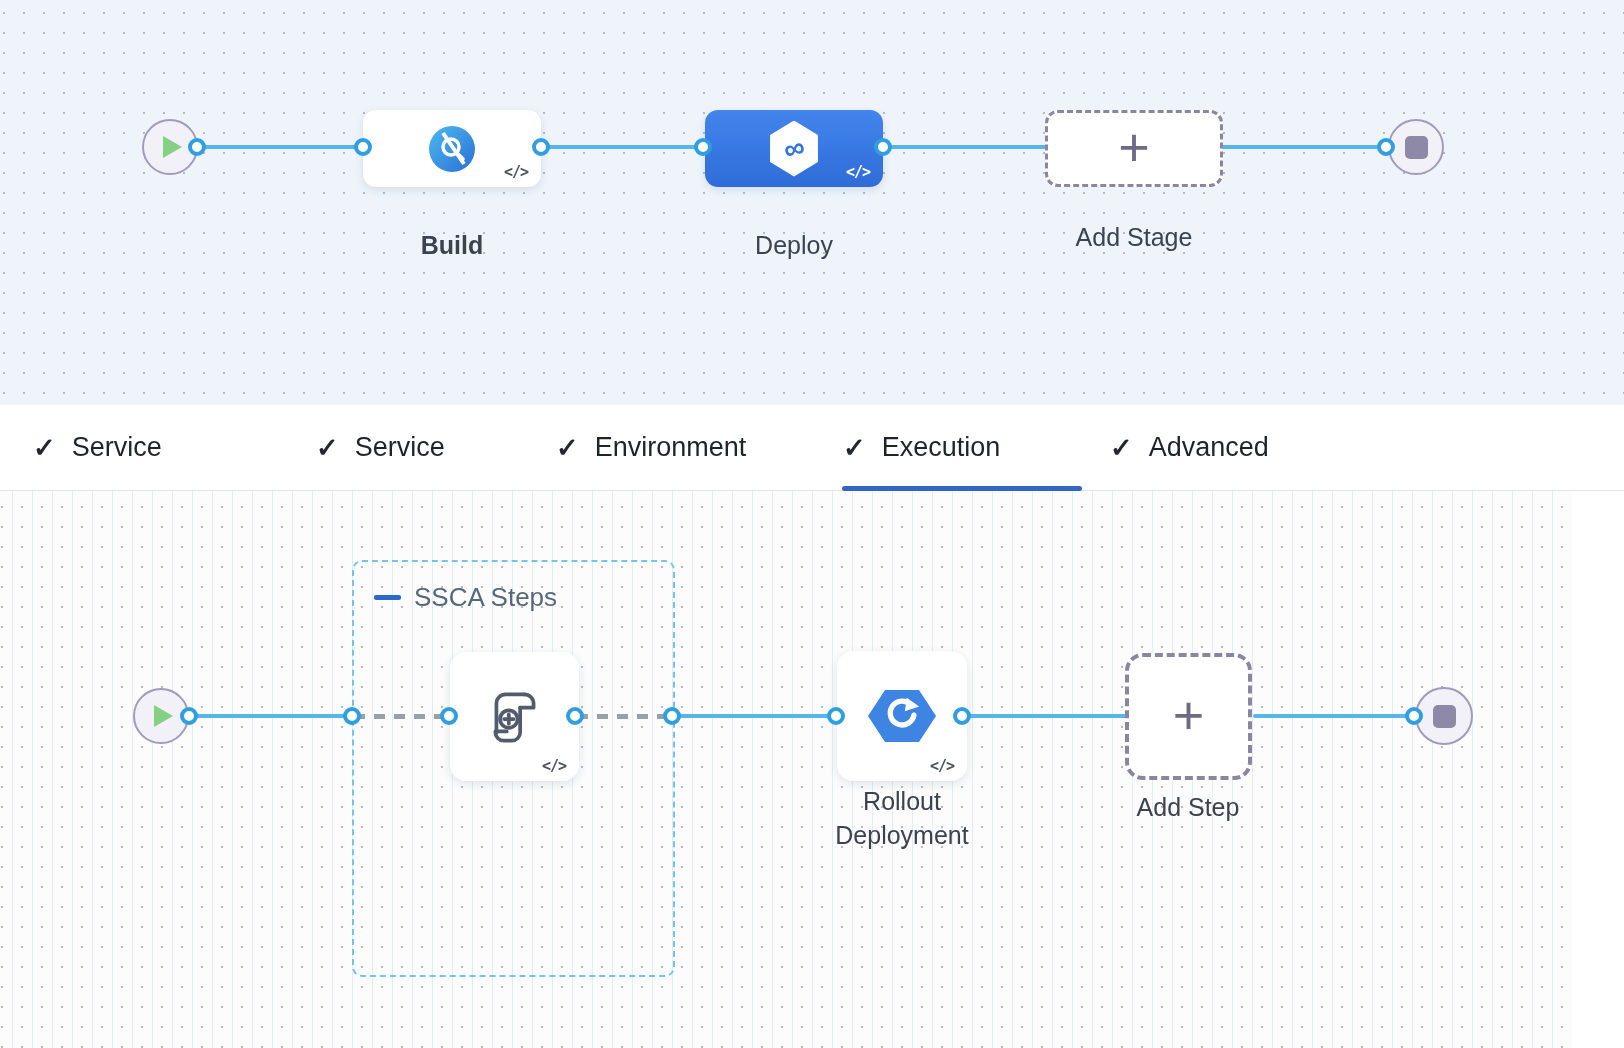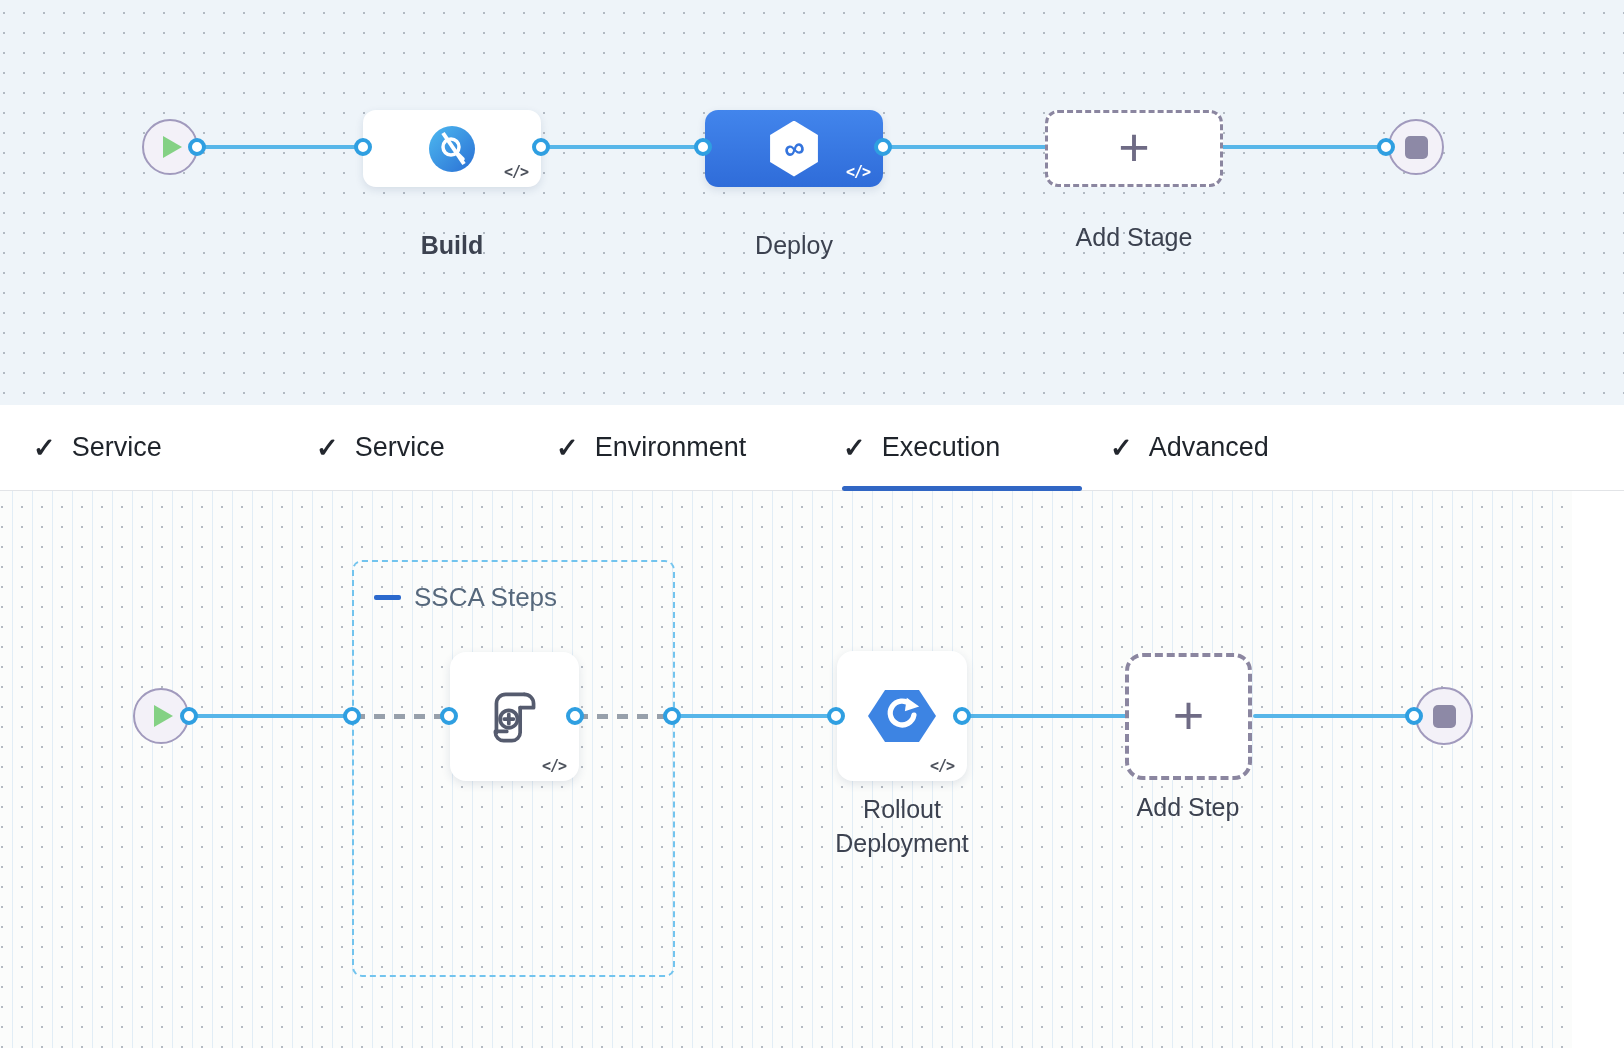--- a/index.html
+++ b/index.html
@@ -244,20 +244,20 @@
 
     <div class="cdot" style="left:180px;top:216px;"></div>
     <div class="cdot" style="left:343px;top:216px;"></div>
     <div class="cdot" style="left:440px;top:216px;"></div>
     <div class="cdot" style="left:566px;top:216px;"></div>
     <div class="cdot" style="left:663px;top:216px;"></div>
     <div class="cdot" style="left:827px;top:216px;"></div>
     <div class="cdot" style="left:953px;top:216px;"></div>
     <div class="cdot" style="left:1405px;top:216px;"></div>
 
-    <div class="nodelabel" style="left:752px;top:301px;width:300px;">
+    <div class="nodelabel" style="left:752px;top:293px;width:300px;">
       <div>Rollout</div>
       <div>Deployment</div>
     </div>
     <div class="nodelabel" style="left:1038px;top:299px;width:300px;">Add Step</div>
   </div>
 
 </div>
 
 </body></html>

